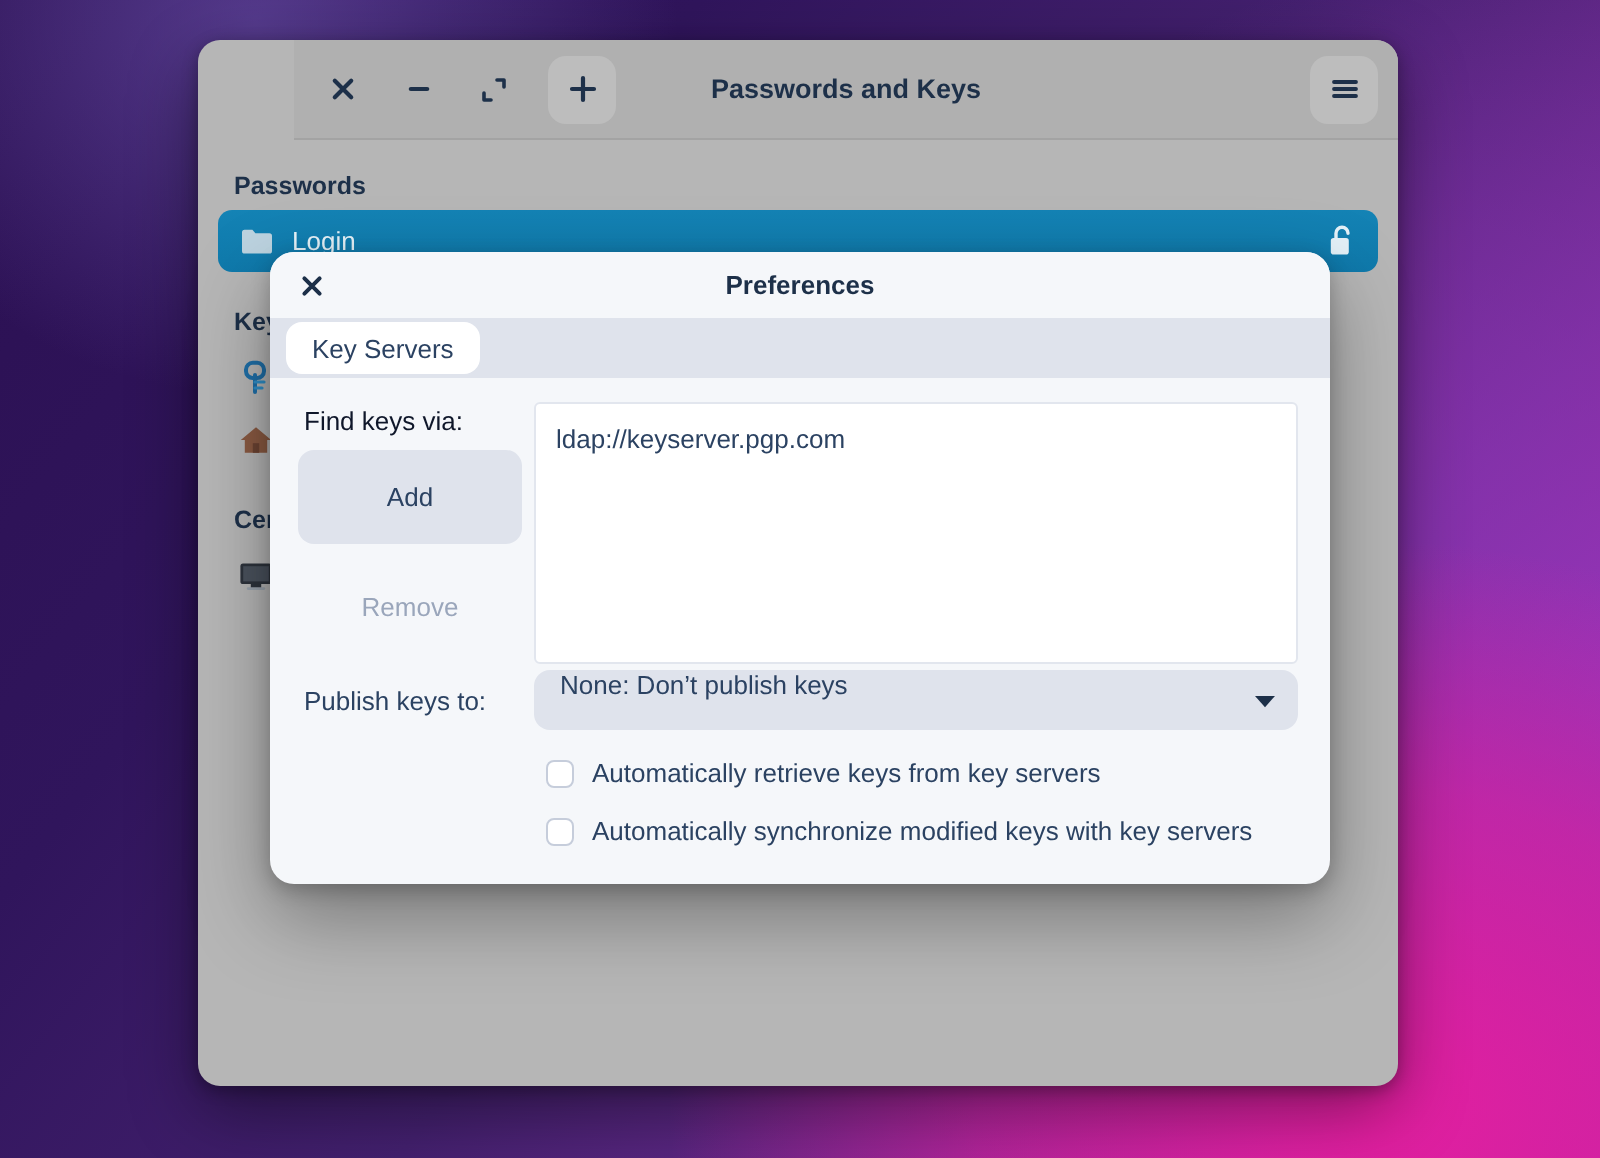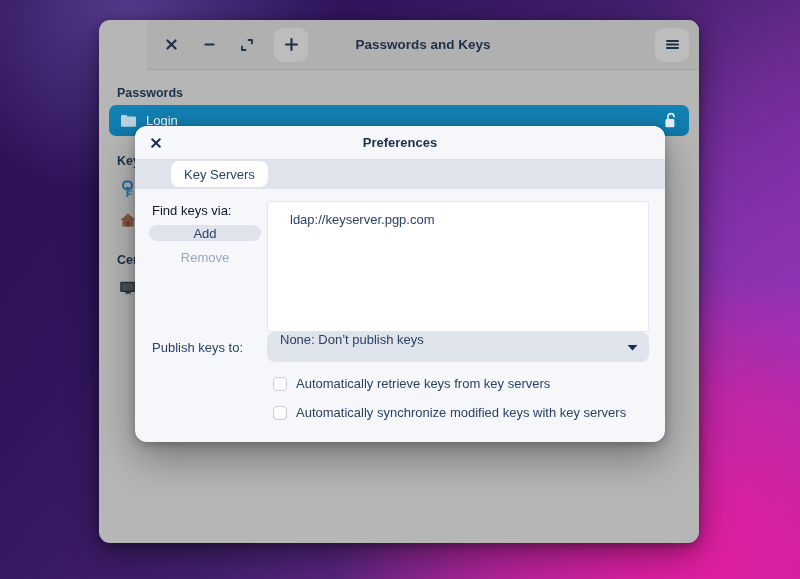--- a/index.html
+++ b/index.html
@@ -137,46 +137,46 @@
   }
   .tab {
     height: 26px;
     padding: 0 13px;
     display: flex; align-items: center;
     font-size: 13px;
     color: #2b4262;
     border-radius: 8px;
     cursor: pointer;
   }
-  .tab.active { background: #ffffff; margin-left: 28px; }
+  .tab.active { background: #ffffff; }
 
   #dlg-body { flex: 1; padding: 12px 16px 10px 14px; }
 
   .form-row { display: flex; }
   #left-col { width: 112px; flex: none; padding-top: 2px; }
   .field-label { font-size: 13px; color: #0f172a; margin-bottom: 7px; padding-left: 3px; }
   .btn {
     display: flex; align-items: center; justify-content: center;
-    height: 16px;
+    height: 47px;
     border-radius: 8px;
     font-size: 13px;
     color: #2b4262;
     cursor: pointer;
     margin-bottom: 8px;
   }
   #btn-add { background: #dfe3ec; }
   #btn-remove { background: transparent; color: #9aa6bb; cursor: default; }
 
   #server-list {
     flex: 1;
     height: 131px;
     background: #ffffff;
     border: 1px solid #e2e6ee;
     border-radius: 3px;
-    padding: 8px 22px;
+    padding: 8px 10px;
     margin-left: 6px;
     overflow: hidden;
   }
   .server-item { font-size: 13px; color: #2b4262; line-height: 19px; cursor: pointer; }
 
   #publish-row {
     display: flex; align-items: center;
   }
   #publish-label { width: 112px; flex: none; font-size: 13px; color: #2b4262; padding-left: 3px; }
   #publish-select {

